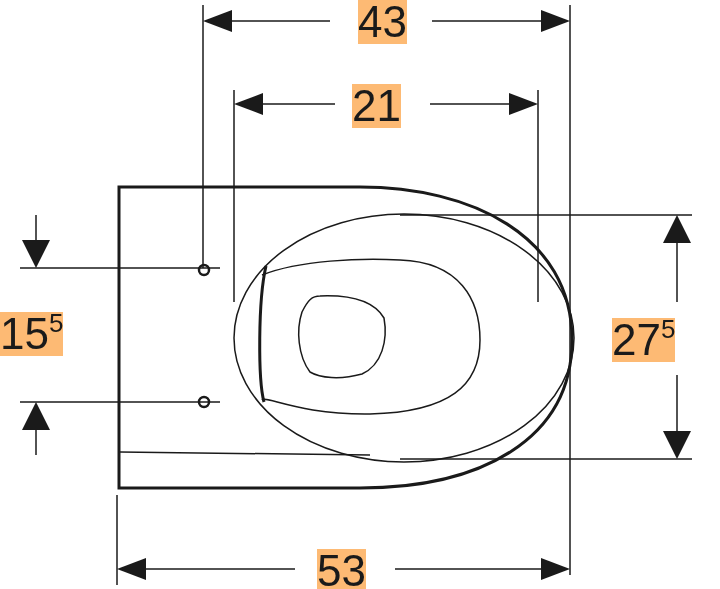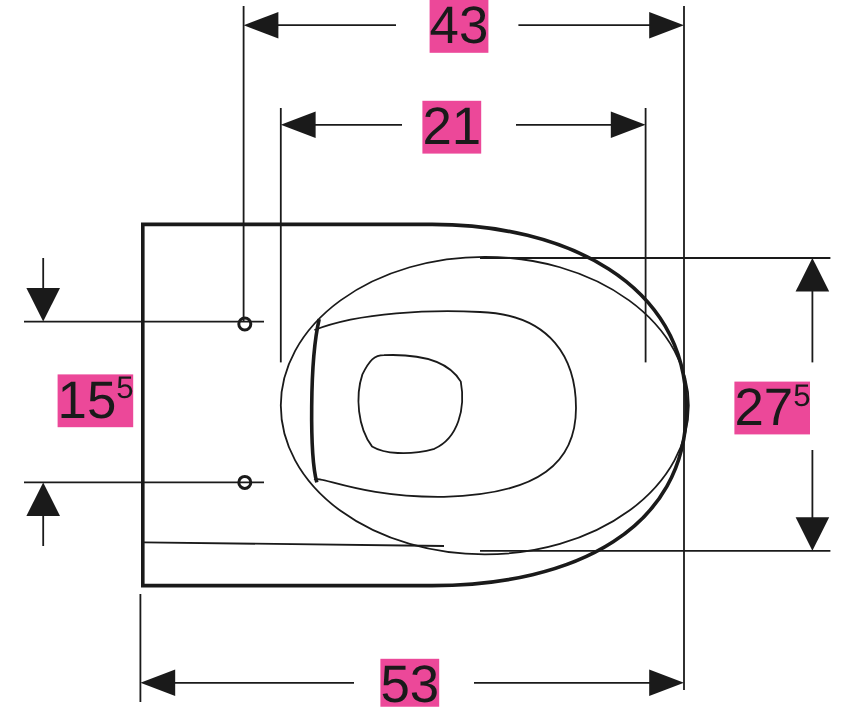--- a/index.html
+++ b/index.html
@@ -1,18 +1,18 @@
 <!DOCTYPE html>
 <html><head>
 <meta charset="utf-8">
 <style>
   html,body{margin:0;padding:0;background:#ffffff;}
   body{width:720px;height:589px;overflow:hidden;position:relative;font-family:"Liberation Sans",sans-serif;}
   svg{position:absolute;left:0;top:0;}
-  .dim-label{position:absolute;font-family:"Liberation Sans",sans-serif;color:#1a1a1a;font-size:44px;line-height:1;background:#ec4899;}
+  .dim-label{position:absolute;font-family:"Liberation Sans",sans-serif;color:#1a1a1a;font-size:44px;line-height:1;background:#fdba74;}
   .dim-label sup{font-size:26px;vertical-align:top;position:relative;top:-2px;}
 </style>
 </head>
 <body>
 
 <svg width="720" height="589" viewBox="0 0 720 589">
   <g stroke="#1a1a1a" fill="none">
 
     <path d="M119,187 L360,187 C470,187 572,235 572,340 C572,440 480,488 360,488 L119,488 Z" stroke-width="3"></path>
 
@@ -70,18 +70,18 @@
 
 <div class="dim-label" style="left:358px;top:0px;">
   <span>43</span>
 </div>
 <div class="dim-label" style="left:352px;top:84px;">
   <span>21</span>
 </div>
 <div class="dim-label" style="left:317px;top:549px;">
   <span>53</span>
 </div>
-<div class="dim-label" style="left:0px;top:312px;margin-left:48px;">
+<div class="dim-label" style="left:0px;top:312px;">
   <span>15</span><sup>5</sup>
 </div>
 <div class="dim-label" style="left:612px;top:318px;">
   <span>27</span><sup>5</sup>
 </div>
 
 </body></html>

